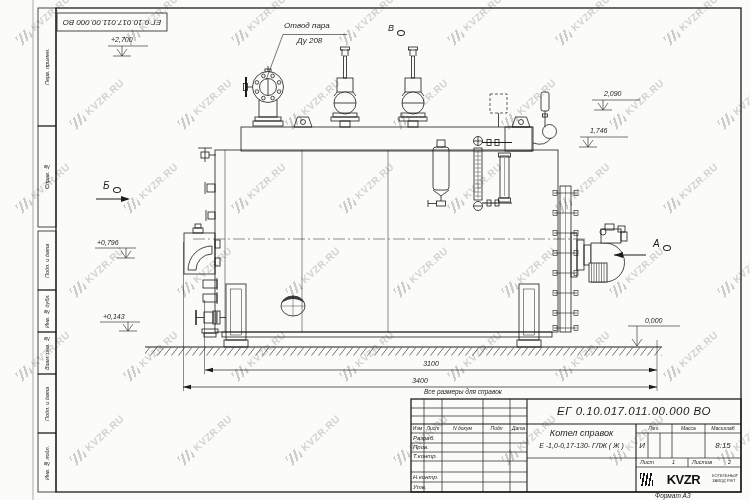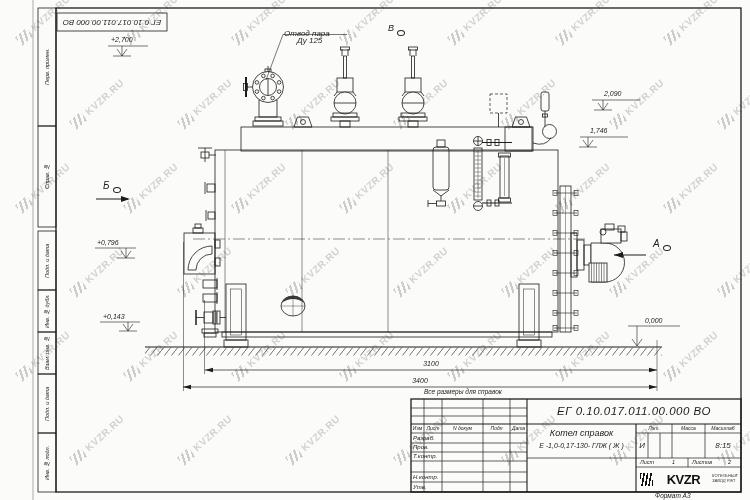--- a/index.html
+++ b/index.html
@@ -508,22 +508,22 @@
   <div class="cell" style="left:57px;top:13px;width:110px;height:18px;transform:rotate(180deg);font-size:8px;">ЕГ 0.10.017.011.00.000  ВО</div>
 
   <div class="vlabel" style="left:38px;top:8px;width:18px;height:118px;">Перв. примен.</div>
   <div class="vlabel" style="left:38px;top:126px;width:18px;height:101px;">Справ. №</div>
   <div class="vlabel" style="left:38px;top:231px;width:18px;height:59px;">Подп. и дата</div>
   <div class="vlabel" style="left:38px;top:290px;width:18px;height:42px;">Инв. № дубл.</div>
   <div class="vlabel" style="left:38px;top:332px;width:18px;height:42px;">Взам. инв. №</div>
   <div class="vlabel" style="left:38px;top:374px;width:18px;height:59px;">Подп. и дата</div>
   <div class="vlabel" style="left:38px;top:433px;width:18px;height:59px;">Инв. № подл.</div>
 
-  <span class="lbl" style="left:284px;top:22px;font-size:8px;margin-top:8px;">Отвод пара</span>
-  <span class="lbl" style="left:297px;top:37px;font-size:8px;">Ду 125</span>
+  <span class="lbl" style="left:284px;top:22px;font-size:8px;">Отвод пара</span>
+  <span class="lbl" style="left:297px;top:37px;font-size:8px;">Ду 208</span>
 
   <span class="lbl" style="left:388px;top:24px;font-size:9px;">В</span>
   <div class="oval" style="left:397px;top:30px;"></div>
 
   <span class="lbl" style="left:103px;top:181px;font-size:10px;">Б</span>
   <div class="oval" style="left:113px;top:187px;"></div>
 
   <span class="lbl" style="left:653px;top:239px;font-size:10px;">А</span>
   <div class="oval" style="left:663px;top:245px;"></div>
 

